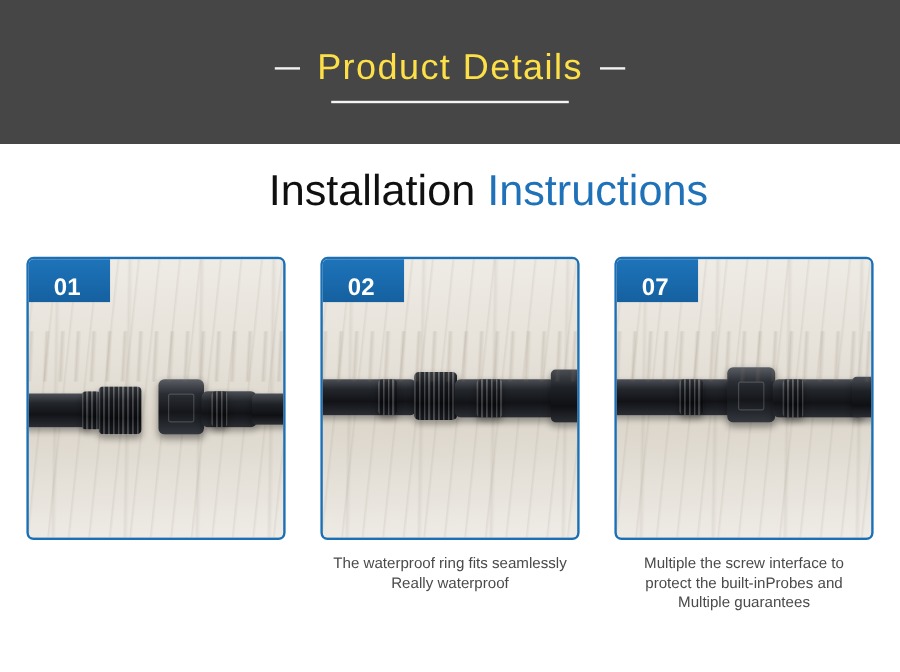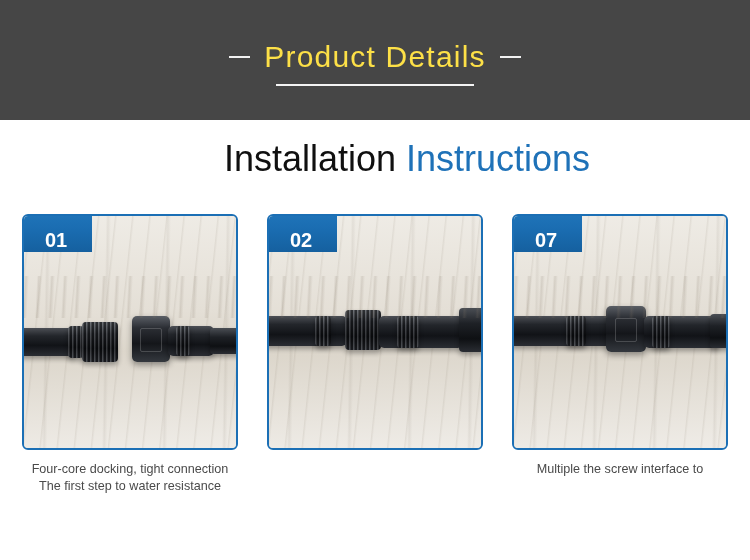--- a/index.html
+++ b/index.html
@@ -273,53 +273,55 @@
           <div class="conn-ribs" style="left:44px;  top:110px; width:16px;  height:32px;"></div>
           <div class="conn-ribs" style="left:58px;  top:106px; width:36px;  height:40px;"></div>
           <div class="conn-nut" style="left:108px; top:100px; width:38px;  height:46px;"></div>
           <div class="conn" style="left:144px; top:110px; width:46px;  height:30px;"></div>
           <div class="conn-ribs" style="left:152px; top:110px; width:14px;  height:30px;"></div>
           <div class="conn-cap" style="left:186px; top:112px; width:36px;  height:26px;"></div>
         </div>
         <div class="badge"></div>
         <div class="badge-num">01</div>
       </div>
-      <div class="caption">
-        <span class="cap-line">Four-core docking, tight connection</span>
-        <span class="cap-line">The first step to water resistance</span>
-      </div>
     </div>
 
     <div class="step">
       <div class="photo-frame">
         <div class="photo">
           <div class="conn" style="left:-8px;  top:100px; width:86px;  height:30px;"></div>
           <div class="conn-ribs" style="left:46px;  top:100px; width:16px;  height:30px;"></div>
           <div class="conn-ribs" style="left:76px;  top:94px;  width:36px;  height:40px;"></div>
           <div class="conn" style="left:110px; top:100px; width:84px;  height:32px;"></div>
           <div class="conn-ribs" style="left:128px; top:100px; width:22px;  height:32px;"></div>
           <div class="conn-cap" style="left:190px; top:92px;  width:28px;  height:44px;"></div>
         </div>
         <div class="badge"></div>
         <div class="badge-num">02</div>
       </div>
+      <div class="caption">
+        <span class="cap-line">The waterproof ring fits seamlessly</span>
+        <span class="cap-line">Really waterproof</span>
+      </div>
     </div>
 
     <div class="step">
       <div class="photo-frame">
         <div class="photo">
           <div class="conn" style="left:-6px;  top:100px; width:104px; height:30px;"></div>
           <div class="conn-ribs" style="left:52px;  top:100px; width:20px;  height:30px;"></div>
           <div class="conn-nut" style="left:92px;  top:90px;  width:40px;  height:46px;"></div>
           <div class="conn" style="left:130px; top:100px; width:76px;  height:32px;"></div>
           <div class="conn-ribs" style="left:138px; top:100px; width:18px;  height:32px;"></div>
           <div class="conn-cap" style="left:196px; top:98px;  width:26px;  height:34px;"></div>
         </div>
         <div class="badge"></div>
         <div class="badge-num">07</div>
       </div>
       <div class="caption">
         <span class="cap-line">Multiple the screw interface to</span>
+        <span class="cap-line">protect the built-inProbes and</span>
+        <span class="cap-line">Multiple guarantees</span>
       </div>
     </div>
 
   </div>
 </div>
 
 </body></html>

